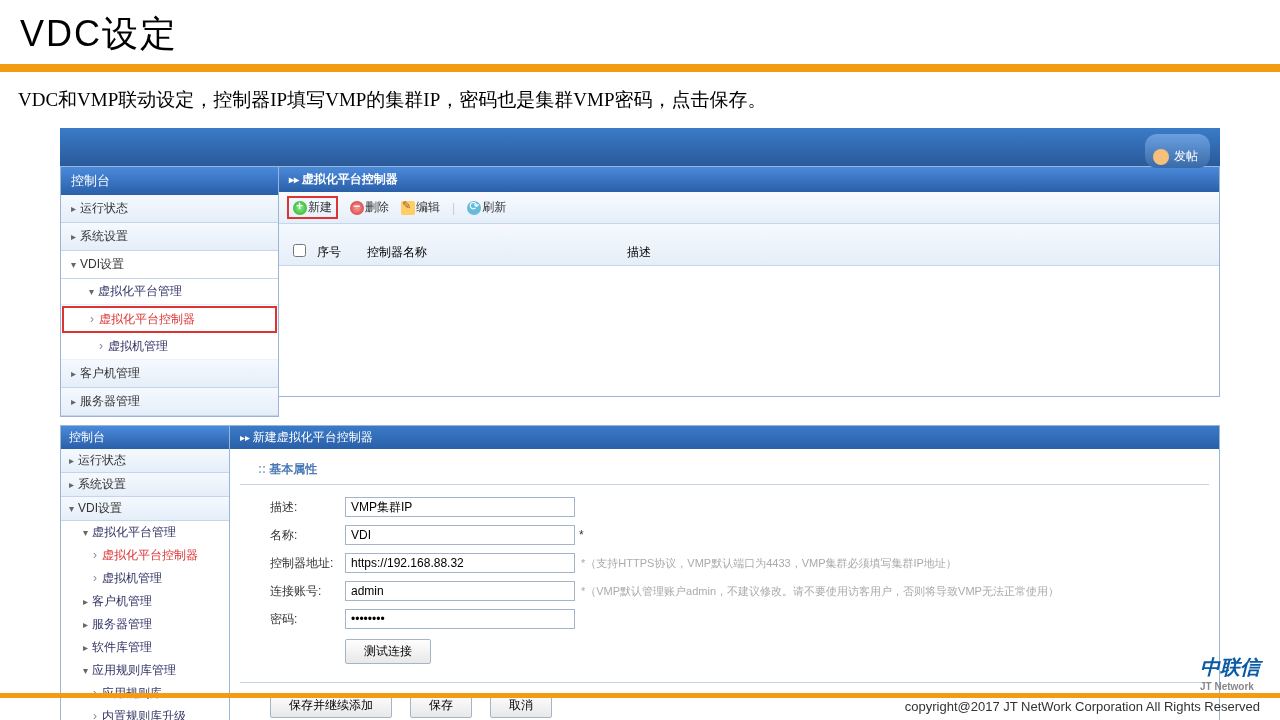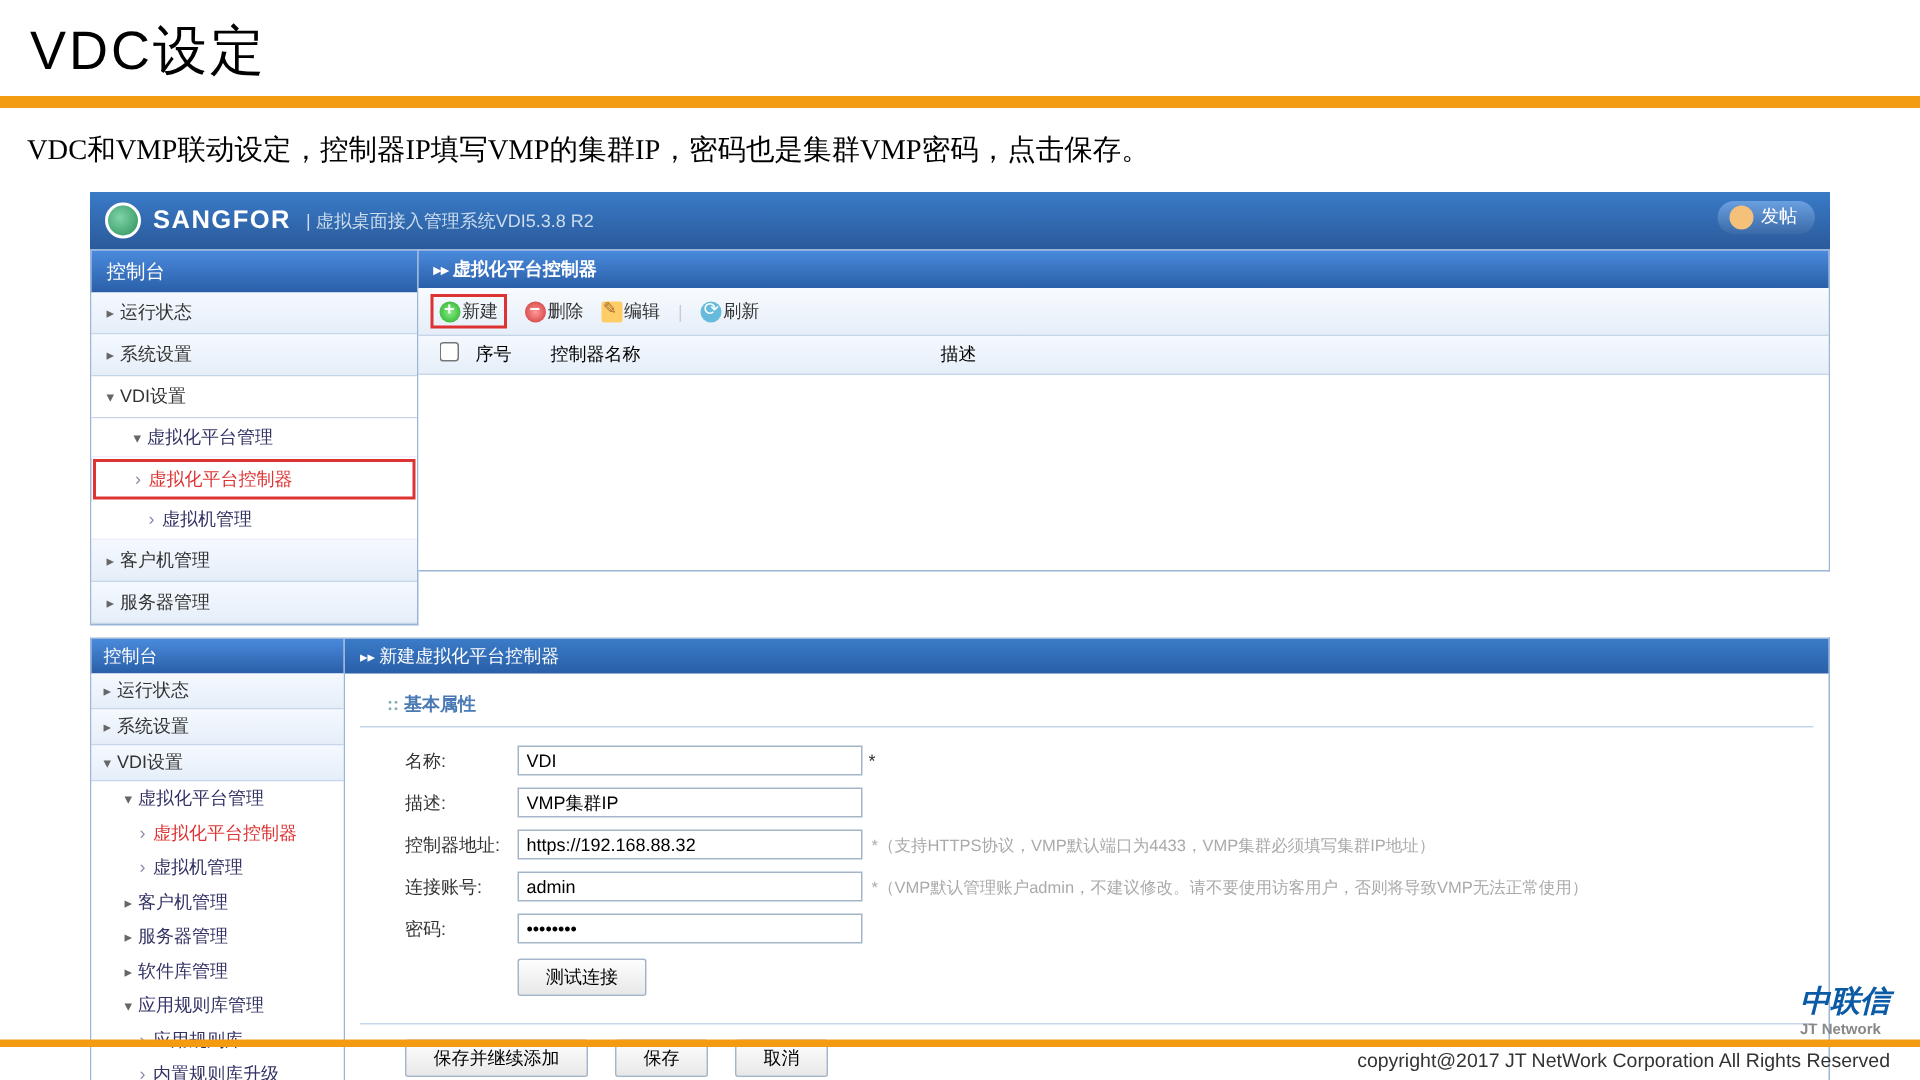--- a/index.html
+++ b/index.html
@@ -6,21 +6,21 @@
 body { font-family: "Microsoft YaHei", Arial, sans-serif; font-size: 12px; background: #fff; width: 1280px; height: 720px; position: relative; overflow: hidden; }
 .slide-title { font-size: 36px; font-family: Liberation Sans, sans-serif; padding: 10px 20px 5px; letter-spacing: 2px; }
 .orange-bar { height: 8px; background: #f39c12; width: 100%; }
 .slide-desc { font-size: 19px; padding: 15px 18px; font-family: "SimSun", serif; }
 .app-wrap { margin: 0 0 0 60px; width: 1160px; }
 .topbar { background: linear-gradient(#3a7bc8, #2a5a9a); color: #fff; display: flex; align-items: center; height: 38px; position: relative; }
 .logo-wrap { display: flex; align-items: center; padding: 0 10px; }
 .logo-icon { width: 24px; height: 24px; border-radius: 50%; background: radial-gradient(circle at 40% 40%, #7fd4a8, #2b8f5a); border: 2px solid #fff; margin-right: 8px; }
 .logo-text { font-size: 17px; font-weight: bold; letter-spacing: 1px; }
 .logo-sub { font-size: 12px; color: #cde; margin-left: 10px; }
-.post-btn { position: absolute; right: 10px; top: 6px; background: linear-gradient(#6aa0e0, #3a6aa8); border-radius: 12px; padding: 2px 12px 3px 8px; display: flex; align-items: center; font-size: 12px; color: #fff; }
+.post-btn { position: absolute; right: 10px; top: 6px; background: linear-gradient(#6aa0e0, #3a6aa8); border-radius: 12px; padding: 14px 12px 3px 8px; display: flex; align-items: center; font-size: 12px; color: #fff; }
 .avatar-sm { width: 16px; height: 16px; border-radius: 50%; background: #f5c07a; margin-right: 5px; }
 .body-row { display: flex; align-items: flex-start; }
 .sidebar { width: 219px; border: 1px solid #9ab5d6; }
 .sb-hd { background: linear-gradient(#4a8adc, #2a5fa8); color: #fff; font-size: 13px; font-weight: normal; padding: 5px 10px; }
 .sb-item { background: linear-gradient(#f5f9ff, #e5eef8); border-bottom: 1px solid #c5d5ea; padding: 5px 10px; font-size: 12px; color: #333; cursor: pointer; }
 .sb-item.exp { background: #fff; border-bottom: 1px solid #c5d5ea; }
 .sb-sub { padding: 4px 10px 4px 28px; background: #fff; color: #336; font-size: 12px; cursor: pointer; border-bottom: 1px solid #eef; }
 .sb-sub.sel { color: #d33; border: 2px solid #d33; margin: 1px; padding: 3px 10px 3px 26px; }
 .sb-sub2 { padding-left: 38px; }
 .tri::before { content: "▸"; margin-right: 4px; font-size: 10px; color: #666; }
@@ -36,21 +36,21 @@
 .ic-add { background: radial-gradient(circle, #8e8, #2a2); position: relative; }
 .ic-add::after { content: "+"; color: #fff; position: absolute; left: 3px; top: -2px; font-size: 12px; font-weight: bold; }
 .ic-del { background: radial-gradient(circle, #f99, #c33); position: relative; }
 .ic-del::after { content: "−"; color: #fff; position: absolute; left: 3px; top: -2px; font-size: 12px; font-weight: bold; }
 .ic-edit { background: #fc6; border-radius: 2px; position: relative; }
 .ic-edit::after { content: "✎"; position: absolute; left: 1px; top: -2px; font-size: 11px; color: #963; }
 .ic-refresh { background: #6bd; position: relative; }
 .ic-refresh::after { content: "⟳"; position: absolute; left: 2px; top: -2px; font-size: 12px; color: #fff; }
 .sep { color: #ccc; }
 .tbl-hd { background: linear-gradient(#f5f9ff, #e5eef8); border-bottom: 1px solid #c5d5ea; display: flex; padding: 4px 8px; font-size: 12px; }
-.tbl-hd > div { padding: 0 6px; }
+.tbl-hd > div { padding: 0 6px; margin-top: 16px; }
 .col-ck { width: 24px; }
 .col-sn { width: 50px; }
 .col-nm { width: 260px; }
 .col-ds { flex: 1; }
 .tbl-body { height: 130px; background: #fff; }
 .app2 { margin: 8px 0 0 60px; width: 1160px; }
 .sidebar2 { width: 170px; border: 1px solid #9ab5d6; font-size: 12px; }
 .sb2-item { background: linear-gradient(#f5f9ff, #e5eef8); border-bottom: 1px solid #c5d5ea; padding: 3px 8px; color: #333; cursor: pointer; }
 .sb2-sub { padding: 3px 8px 3px 22px; background: #fff; color: #336; cursor: pointer; }
 .sb2-sub.sel { color: #d33; }
@@ -75,25 +75,20 @@
 </style>
 </head>
 <body>
 
 <div class="slide-title">VDC设定</div>
 <div class="orange-bar"></div>
 <div class="slide-desc">VDC和VMP联动设定，控制器IP填写VMP的集群IP，密码也是集群VMP密码，点击保存。</div>
 
 <div class="app-wrap">
   <div class="topbar">
-    <div class="logo-wrap">
-      <div class="logo-icon"></div>
-      <span class="logo-text">SANGFOR</span>
-      <span class="logo-sub">| 虚拟桌面接入管理系统VDI5.3.8 R2</span>
-    </div>
     <div class="post-btn">
       <span class="avatar-sm"></span>
       <span>发帖</span>
     </div>
   </div>
   <div class="body-row">
     <div class="sidebar">
       <div class="sb-hd">控制台</div>
       <div class="sb-item tri">运行状态</div>
       <div class="sb-item tri">系统设置</div>
@@ -151,27 +146,27 @@
       <div class="sb2-sub tri">软件库管理</div>
       <div class="sb2-sub tri-d">应用规则库管理</div>
       <div class="sb2-sub sb2-sub2 dot">应用规则库</div>
       <div class="sb2-sub sb2-sub2 dot">内置规则库升级</div>
     </div>
     <div class="content2">
       <div class="ct2-hd">新建虚拟化平台控制器</div>
       <div class="sect-hd">基本属性</div>
       <div style="height:8px;"></div>
       <div class="form-row">
+        <span class="form-lbl">描述:</span>
+        <input class="form-inp" value="VMP集群IP" style="">
+      </div>
+      <div class="form-row">
         <span class="form-lbl">名称:</span>
         <input class="form-inp" value="VDI" style="">
         <span class="req">*</span>
-      </div>
-      <div class="form-row">
-        <span class="form-lbl">描述:</span>
-        <input class="form-inp" value="VMP集群IP" style="">
       </div>
       <div class="form-row">
         <span class="form-lbl">控制器地址:</span>
         <input class="form-inp" value="https://192.168.88.32" style="">
         <span class="hint">*（支持HTTPS协议，VMP默认端口为4433，VMP集群必须填写集群IP地址）</span>
       </div>
       <div class="form-row">
         <span class="form-lbl">连接账号:</span>
         <input class="form-inp" value="admin" style="">
         <span class="hint">*（VMP默认管理账户admin，不建议修改。请不要使用访客用户，否则将导致VMP无法正常使用）</span>

